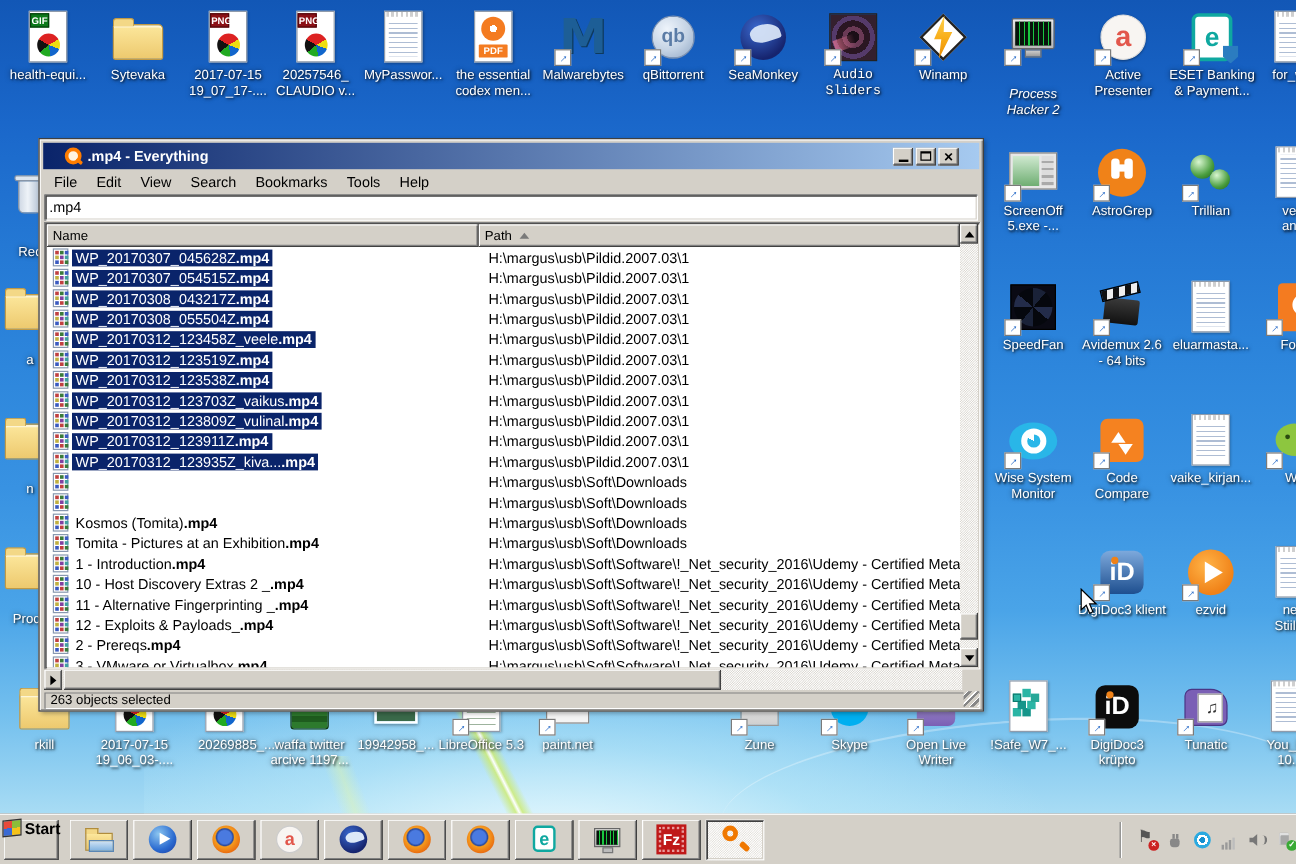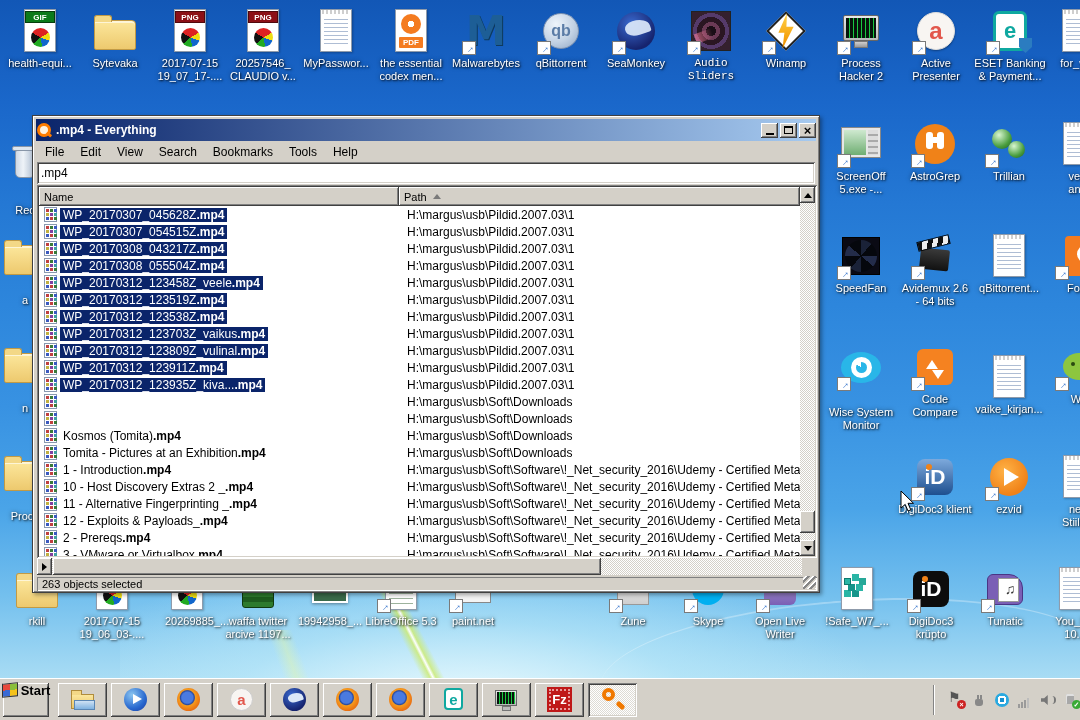--- a/index.html
+++ b/index.html
@@ -19,21 +19,21 @@
 .arc1{position:absolute;left:600px;top:600px;width:500px;height:140px;border-radius:50%;
  border-top:2px solid rgba(255,255,255,.30);transform:rotate(-4deg)}
 
 
 .dicon{position:absolute;width:74px;text-align:center;z-index:1}
 .dicon .lbl{margin-top:2px;font-size:11px;line-height:13px;color:#fff;white-space:pre-line;
  text-shadow:1px 1px 2px rgba(0,0,0,.85),0 0 4px rgba(0,0,0,.5)}
 .ig{width:48px;height:48px;position:relative;margin:0 auto}
 .ig i{position:absolute;display:block}
 .ig .glyph{position:absolute;inset:0;display:flex;align-items:center;justify-content:center;font-weight:bold;z-index:2}
-.ig .badge{position:absolute;left:9px;top:4px;width:30px;height:12px;font:bold 8px/11px "Liberation Sans",sans-serif;
+.ig .badge{position:absolute;left:9px;top:4px;width:16px;height:12px;font:bold 8px/11px "Liberation Sans",sans-serif;
  color:#fff;text-align:center;background:#8c1016;border:1px solid #50090d;z-index:2}
 .badge-gif{background:#0c7a1a!important;border-color:#063d0d!important}
 .sc{position:absolute;left:0;bottom:0;width:14px;height:14px;background:#fff;border:1px solid #7a7a7a;z-index:3;
  display:flex;align-items:center;justify-content:center}
 .sc::before{content:"→";color:#1b62c4;font-weight:bold;font-size:10px;transform:rotate(-45deg)}
 
 .ic-folder .p1{left:3px;top:13px;width:42px;height:30px;background:linear-gradient(180deg,#fce79c,#edc96e);
  border:1px solid #c19a45;border-radius:2px 4px 2px 2px;box-shadow:inset 0 2px 0 rgba(255,255,255,.6)}
 .ic-folder .p2{left:3px;top:8px;width:18px;height:7px;background:#f3d887;border:1px solid #c19a45;border-bottom:none;border-radius:3px 3px 0 0}
 
@@ -115,21 +115,21 @@
 .ic-olw .p2{left:12px;top:13px;width:24px;height:15px;background:#fff;border-radius:2px;z-index:2}
 .ic-archive .p1{left:8px;top:6px;width:32px;height:37px;border:1px solid #0f3a0f;border-radius:3px;
  background:repeating-linear-gradient(180deg,#2d7a2d 0 5px,#1e5c1e 5px 10px)}
 .chk{background-color:#fff;background-image:linear-gradient(45deg,#d4d0c8 25%,transparent 25%,transparent 75%,#d4d0c8 75%),
  linear-gradient(45deg,#d4d0c8 25%,transparent 25%,transparent 75%,#d4d0c8 75%);background-size:2px 2px;background-position:0 0,1px 1px}
 
 
 #win{position:absolute;left:32px;top:115px;width:788px;height:478px;background:#d4d0c8;z-index:5;
  border:1px solid #404040;box-shadow:inset 1px 1px #fff,inset -1px -1px #808080,2px 2px 4px rgba(0,0,0,.35)}
 .titlebar{position:absolute;left:3px;top:3px;right:3px;height:22px;background:linear-gradient(90deg,#0a246a,#a6caf0);
- display:flex;align-items:center;padding:0 0}
+ display:flex;align-items:center;padding:0 17px}
 .win-ico{width:16px;height:16px;position:relative;flex:none;margin-right:4px}
 .win-ico::before{content:"";position:absolute;left:1px;top:1px;width:8px;height:8px;border:3px solid #ff7d00;border-radius:50%;background:#fff3e0}
 .win-ico::after{content:"";position:absolute;left:10px;top:11px;width:6px;height:3px;background:#ff7d00;border-radius:1px;transform:rotate(40deg)}
 .title{color:#fff;font-weight:bold;font-size:12px;flex:1;white-space:nowrap}
 .cap-btn{width:17px;height:15px;background:#d4d0c8;margin-left:2px;flex:none;
  box-shadow:inset -1px -1px #404040,inset 1px 1px #fff,inset -2px -2px #808080;
  display:flex;align-items:center;justify-content:center}
 .min-g{width:8px;height:2px;background:#000;margin-top:7px}
 .max-g{width:9px;height:8px;border:1px solid #000;border-top:2px solid #000}
 .close-g::before{content:"×";font-weight:bold;font-size:13px;line-height:11px}
@@ -347,21 +347,21 @@
           </div>
           <div class="lbl" style="margin-top: 2px;">Winamp</div>
         </div>
         <div class="dicon" style="left: 824px; top: 7px;">
           <div class="ig ic-monitor">
             <i class="p1"></i>
             <i class="p2"></i>
             <i class="p3"></i>
             <span class="sc"></span>
           </div>
-          <div class="lbl" style="margin-top: 2px;">Process
+          <div class="lbl" style="margin-top: 18px; font-style: italic;">Process
 Hacker 2</div>
         </div>
         <div class="dicon" style="left: 899px; top: 7px;">
           <div class="ig ic-activepresenter">
             <i class="p1"></i>
             <i class="p2"></i>
             <i class="p3"></i>
             <span class="glyph">a</span>
             <span class="sc"></span>
           </div>
@@ -474,51 +474,51 @@
           </div>
           <div class="lbl" style="margin-top: 2px;">Avidemux 2.6
 - 64 bits</div>
         </div>
         <div class="dicon" style="left: 972px; top: 232px;">
           <div class="ig ic-text">
             <i class="p1"></i>
             <i class="p2"></i>
             <i class="p3"></i>
           </div>
-          <div class="lbl" style="margin-top: 2px;">qBittorrent...</div>
+          <div class="lbl" style="margin-top: 2px;">eluarmasta...</div>
         </div>
         <div class="dicon" style="left: 1042px; top: 232px;">
           <div class="ig ic-foxit">
             <i class="p1"></i>
             <i class="p2"></i>
             <i class="p3"></i>
             <span class="sc"></span>
           </div>
           <div class="lbl" style="margin-top: 2px;">Foxit</div>
         </div>
         <div class="dicon" style="left: 824px; top: 343px;">
           <div class="ig ic-wise">
             <i class="p1"></i>
             <i class="p2"></i>
             <i class="p3"></i>
             <span class="sc"></span>
           </div>
-          <div class="lbl" style="margin-top: 15px;">Wise System
+          <div class="lbl" style="margin-top: 2px;">Wise System
 Monitor</div>
         </div>
         <div class="dicon" style="left: 898px; top: 343px;">
           <div class="ig ic-codecompare">
             <i class="p1"></i>
             <i class="p2"></i>
             <i class="p3"></i>
             <span class="sc"></span>
           </div>
           <div class="lbl" style="margin-top: 2px;">Code Compare</div>
         </div>
-        <div class="dicon" style="left: 972px; top: 353px;">
+        <div class="dicon" style="left: 972px; top: 343px;">
           <div class="ig ic-text">
             <i class="p1"></i>
             <i class="p2"></i>
             <i class="p3"></i>
           </div>
           <div class="lbl" style="margin-top: 2px;">vaike_kirjan...</div>
         </div>
         <div class="dicon" style="left: 1042px; top: 343px;">
           <div class="ig ic-wechat">
             <i class="p1"></i>

